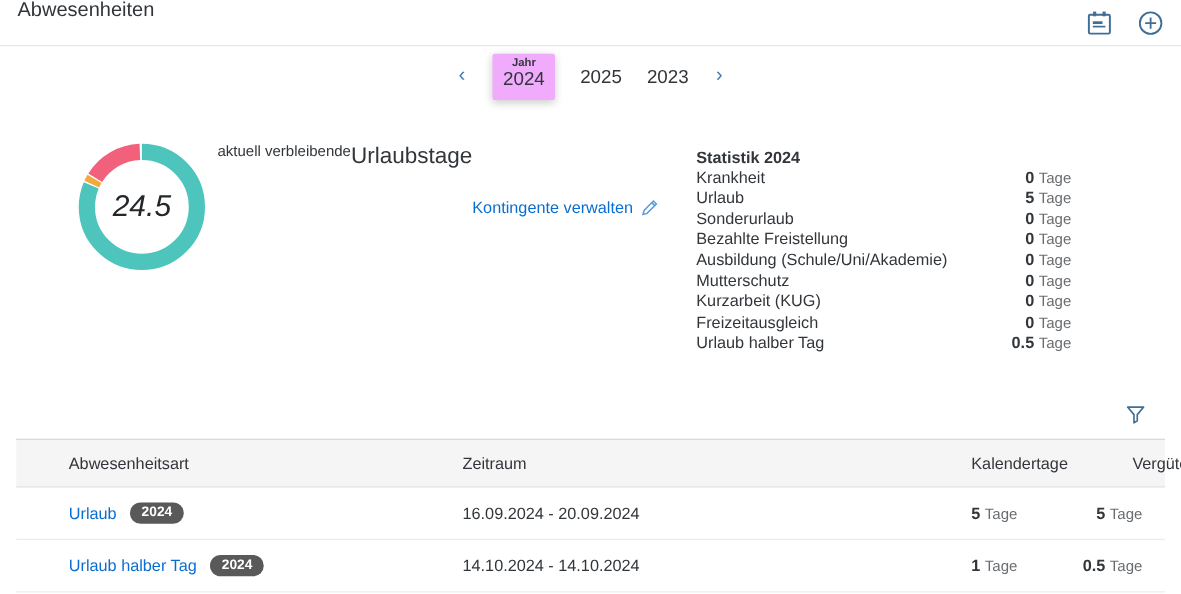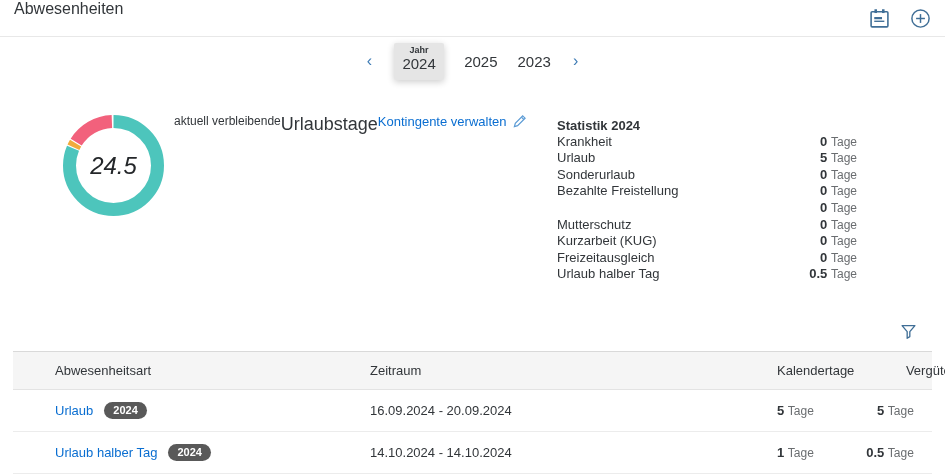--- a/index.html
+++ b/index.html
@@ -9,32 +9,32 @@
     position:relative;
   }
   
   .app-header{height:37px;display:flex;padding:0 14px;border-bottom:1px solid #e8e8e8;box-sizing:border-box;}
   .app-title{font-size:16px;color:#32363a;}
   .header-icons{margin-left:auto;display:flex;align-items:center;gap:20px;}
   .icon-btn{display:flex;align-items:center;justify-content:center;cursor:pointer;}
   
   .year-nav{display:flex;align-items:center;justify-content:center;gap:20px;height:44px;margin-top:2px;}
   .chev{color:#3f7cb5;font-size:16px;line-height:1;cursor:pointer;user-select:none;padding:0 2px;}
-  .year-card{background:#e5e5e5;box-shadow:0 2px 7px rgba(0,0,0,.2);border-radius:2px;padding:2px 8px 7px;text-align:center;min-width:34px;}
+  .year-card{background:#f0abfc;box-shadow:0 2px 7px rgba(0,0,0,.2);border-radius:2px;padding:2px 8px 7px;text-align:center;min-width:34px;}
   .year-card .cap{font-size:9px;font-weight:700;color:#32363a;display:block;line-height:10px;}
   .year-card .yr{font-size:15px;color:#32363a;line-height:17px;}
   .year-plain{font-size:15px;color:#32363a;cursor:pointer;}
   
   .chart-row{display:flex;margin-top:31px;height:162px;box-sizing:border-box;}
   .donut-wrap{margin-left:62px;position:relative;width:103px;height:103px;flex:0 0 auto;font-style:italic;}
   .donut-center{position:absolute;inset:0;display:flex;align-items:center;justify-content:center;font-size:24px;color:#24272a;}
   .label-block{margin-left:9px;display:flex;flex-direction:row;justify-content:center;height:103px;}
   .lb-caption{font-size:12px;color:#32363a;margin-bottom:2px;}
   .lb-title{font-size:18px;color:#32363a;margin-bottom:5px;}
-  .lb-link{font-size:13px;color:#0a6ed1;display:flex;align-items:flex-start;gap:7px;cursor:pointer;}
+  .lb-link{font-size:13px;color:#0a6ed1;display:flex;align-items:center;gap:7px;cursor:pointer;}
   
   .stats{margin-left:auto;margin-right:88px;width:300px;font-size:13px;line-height:15.6px;padding-top:4px;}
   .stats-title{font-weight:700;}
   .stat-row{display:flex;}
   .stat-val{margin-left:auto;white-space:nowrap;}
   .stat-val b{color:#32363a;}
   .unit{color:#6a6d70;font-size:12px;}
   
   .filter-row{display:flex;justify-content:flex-end;padding-right:28px;margin-top:46px;height:18px;}
   
@@ -122,20 +122,21 @@
     </div>
     <div class="stat-row">
       <span>Sonderurlaub</span>
       <span class="stat-val"><b>0</b> <span class="unit">Tage</span></span>
     </div>
     <div class="stat-row">
       <span>Bezahlte Freistellung</span>
       <span class="stat-val"><b>0</b> <span class="unit">Tage</span></span>
     </div>
     <div class="stat-row">
+      <span>Ausbildung (Schule/Uni/Akademie)</span>
       <span class="stat-val"><b>0</b> <span class="unit">Tage</span></span>
     </div>
     <div class="stat-row">
       <span>Mutterschutz</span>
       <span class="stat-val"><b>0</b> <span class="unit">Tage</span></span>
     </div>
     <div class="stat-row">
       <span>Kurzarbeit (KUG)</span>
       <span class="stat-val"><b>0</b> <span class="unit">Tage</span></span>
     </div>

